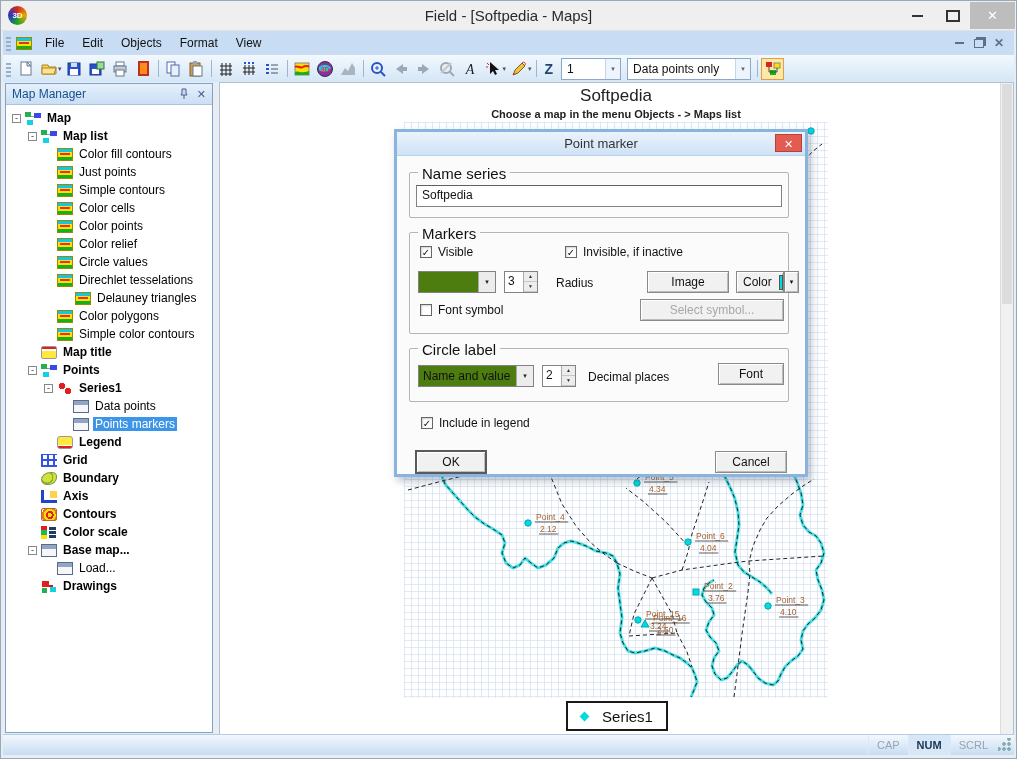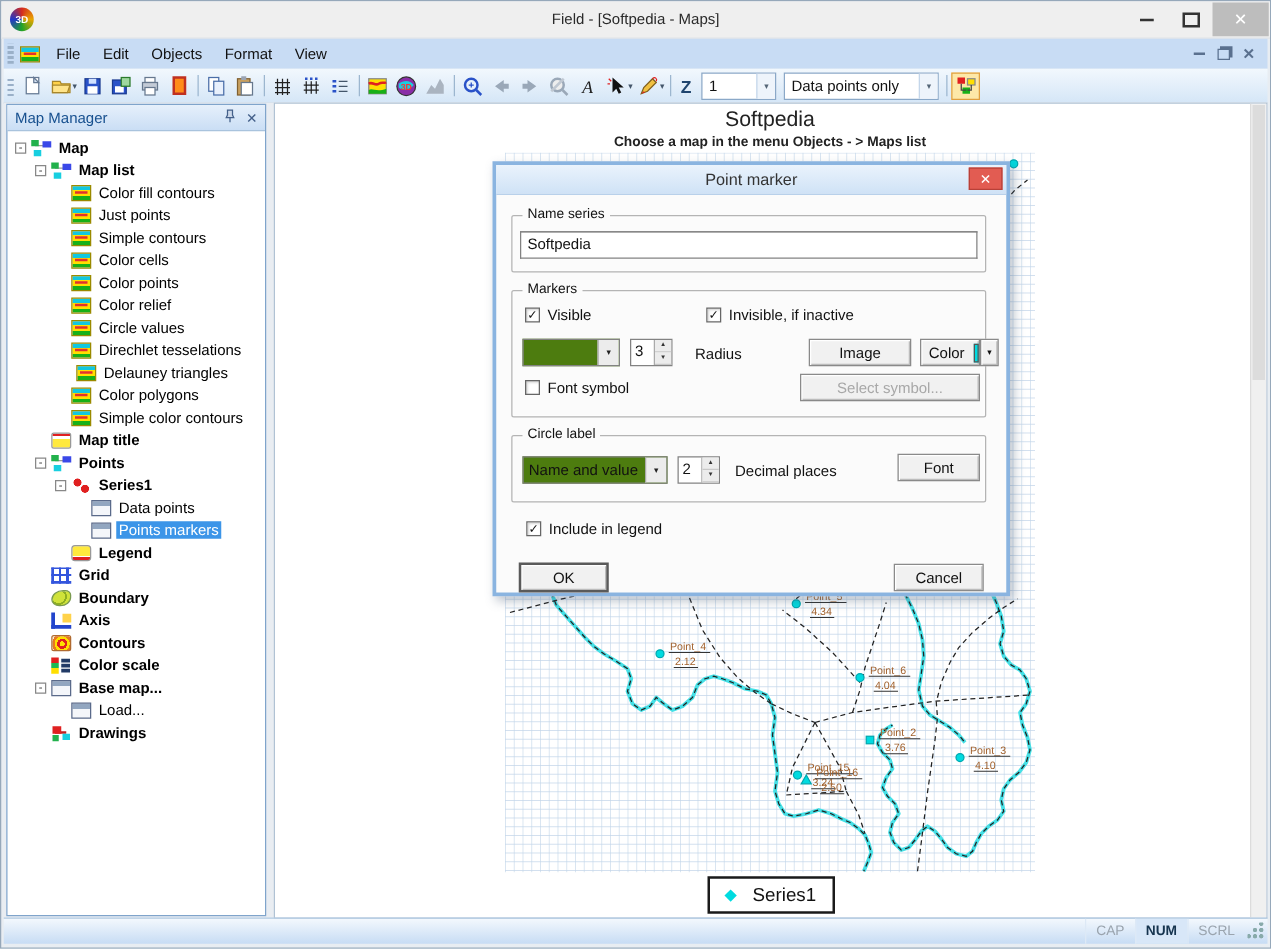--- a/index.html
+++ b/index.html
@@ -1,19 +1,19 @@
 <!DOCTYPE html>
 <html><head>
 <meta charset="utf-8">
 <style>
   html,body{margin:0;padding:0;background:#d6dde4;font-family:"Liberation Sans",sans-serif;}
   .win{position:relative;width:1017px;height:759px;background:#e8edf2;border:1px solid #96a8ba;box-sizing:border-box;overflow:hidden;}
   
   .titlebar{position:absolute;top:0;left:0;right:0;height:29px;background:#efefef;border-bottom:1px solid #dfe3e8;}
-  .apptitle{text-align:center;line-height:29px;font-size:12px;color:#2a2a2a;}
+  .apptitle{text-align:center;line-height:29px;font-size:15px;color:#2a2a2a;}
   .appicon{position:absolute;left:7px;top:5px;width:19px;height:19px;border-radius:50%;
     background:conic-gradient(#d42a20,#e8a400,#1fa428,#2238c8,#d42a20);color:#fff;font-size:8px;font-weight:bold;
     text-align:center;line-height:19px;}
   .wbtns{position:absolute;right:1px;top:1px;display:flex;height:27px;}
   .wbtn{width:35px;height:27px;display:flex;align-items:center;justify-content:center;}
   .glyph-min{width:11px;height:0;border-bottom:2px solid #333;}
   .glyph-max{width:10px;height:8px;border:2px solid #333;}
   .wbtn.close{background:#bdbdbd;color:#fff;font-size:13px;width:45px;}
   
   .menubar{position:absolute;top:30px;left:2px;right:2px;height:24px;background:#c8dcf4;display:flex;align-items:center;}
@@ -95,21 +95,21 @@
     radial-gradient(circle at 6px 6px,#8aa 0 1.5px,transparent 2px);}
   
   .dialog{position:absolute;left:393px;top:128px;width:408px;height:342px;background:#fbfbfb;border:3px solid #8ab4e0;
     box-sizing:content-box;box-shadow:3px 4px 8px rgba(60,80,110,.35);z-index:10;}
   .dlgtitle{height:23px;background:linear-gradient(#eaf3fc,#cfe2f6);display:flex;align-items:center;justify-content:center;
     font-size:13px;color:#333;position:relative;border-bottom:1px solid #b8d0ea;}
   .dlgclose{position:absolute;right:3px;top:2px;width:27px;height:18px;background:#e25c52;color:#fff;font-size:11px;
     text-align:center;line-height:18px;border:1px solid #b84038;box-sizing:border-box;}
   .dlgbody{position:relative;width:100%;height:318px;font-size:12px;color:#111;}
   .group{position:absolute;border:1px solid #b4b4b4;border-radius:2px;box-shadow:inset 0 0 0 1px #fdfdfd;}
-  .glabel{position:absolute;top:-8px;left:8px;background:#fbfbfb;padding:0 4px;font-size:11px;color:#111;}
+  .glabel{position:absolute;top:-8px;left:8px;background:#fbfbfb;padding:0 4px;font-size:15px;color:#111;}
   .textinput{position:absolute;background:#fff;border:1px solid #828282;border-top-color:#616161;font-size:12px;
     padding:2px 5px;box-sizing:border-box;color:#111;}
   .btn{position:absolute;background:#f1f1f1;border:1px solid #8a8a8a;box-shadow:inset 1px 1px 0 #ffffff,inset -1px -1px 0 #bcbcbc;
     font-size:12px;display:flex;align-items:center;justify-content:center;color:#111;box-sizing:border-box;}
   .btn.default{border:2px solid #5a5a5a;}
   .btn.disabled{color:#a8a8a8;}
   .cbrow{position:absolute;display:flex;align-items:center;}
   .cb{width:12px;height:12px;border:1px solid #666;background:#fff;font-size:10px;line-height:11px;text-align:center;
     margin-right:6px;color:#111;box-shadow:inset 1px 1px 2px #d0d0d0;box-sizing:border-box;flex:none;}
   .spin{position:absolute;height:22px;background:#fff;border:1px solid #828282;display:flex;box-sizing:border-box;}
@@ -376,21 +376,21 @@
           <div class="trow" style="padding-left: 38px;">
             <span class="texp blank"></span>
             <span class="ti ti-chart"></span>
             <span class="tlabel">Circle values</span>
           </div>
           <div class="trow" style="padding-left: 38px;">
             <span class="texp blank"></span>
             <span class="ti ti-chart"></span>
             <span class="tlabel">Direchlet tesselations</span>
           </div>
-          <div class="trow" style="padding-left: 42px;">
+          <div class="trow" style="padding-left: 56px;">
             <span class="texp blank"></span>
             <span class="ti ti-chart"></span>
             <span class="tlabel">Delauney triangles</span>
           </div>
           <div class="trow" style="padding-left: 38px;">
             <span class="texp blank"></span>
             <span class="ti ti-chart"></span>
             <span class="tlabel">Color polygons</span>
           </div>
           <div class="trow" style="padding-left: 38px;">

